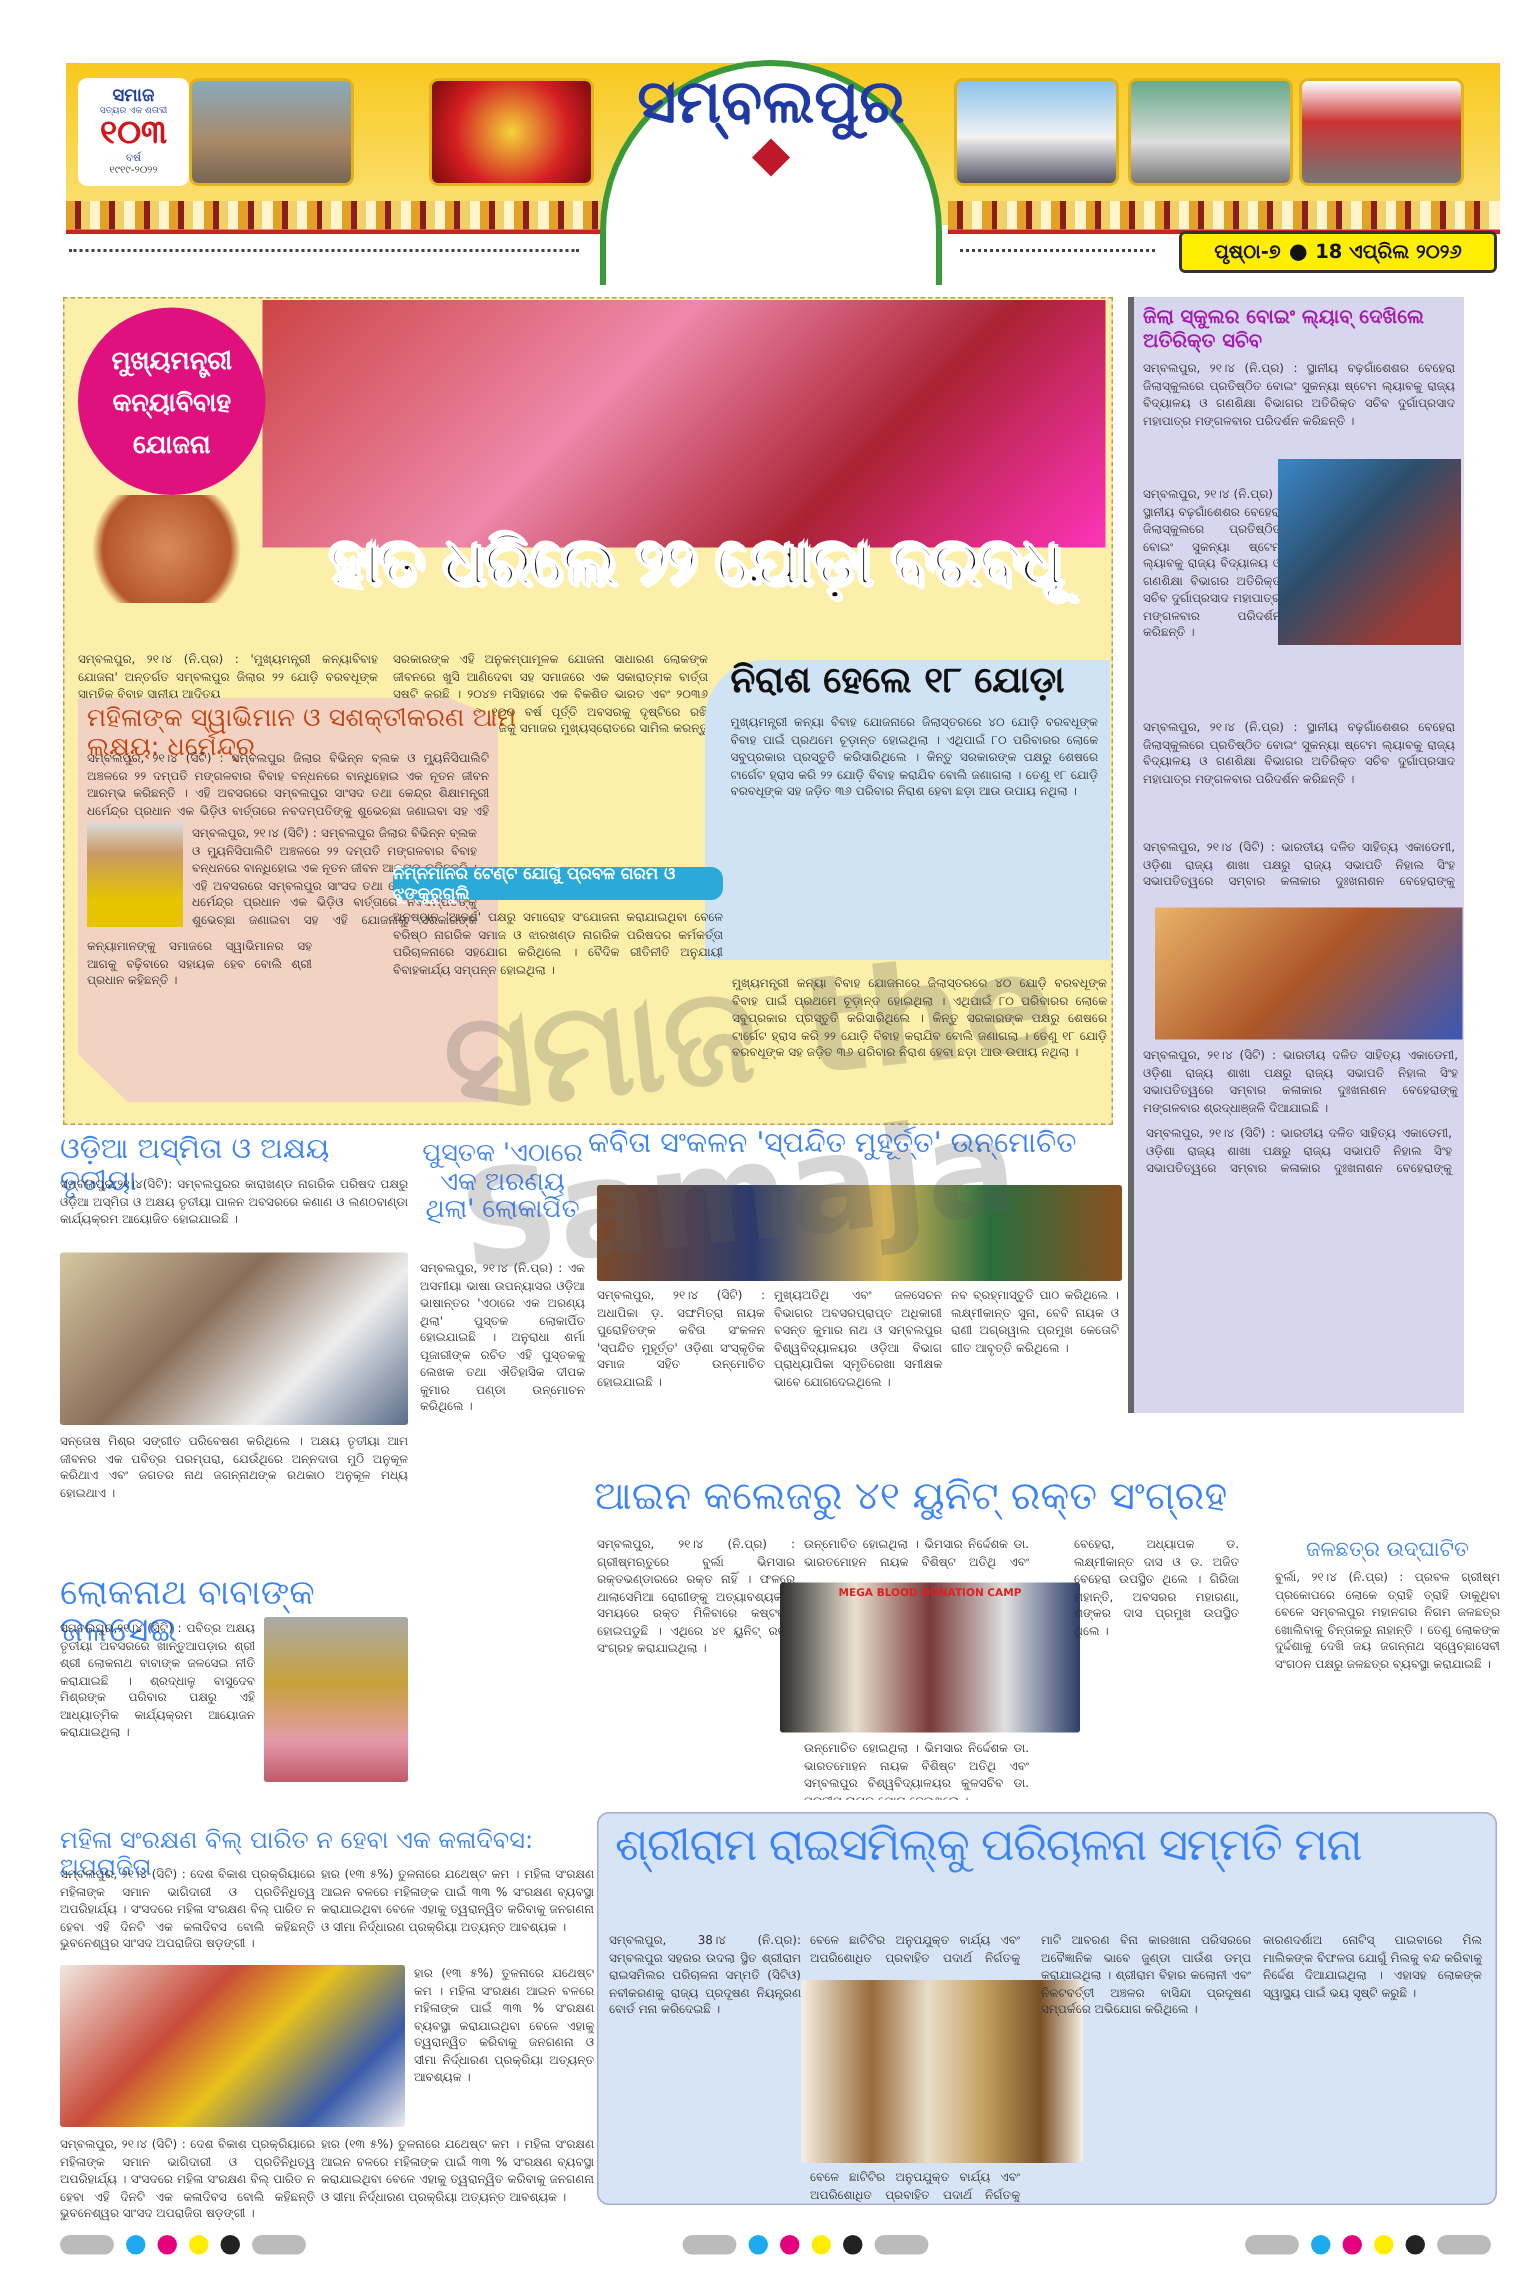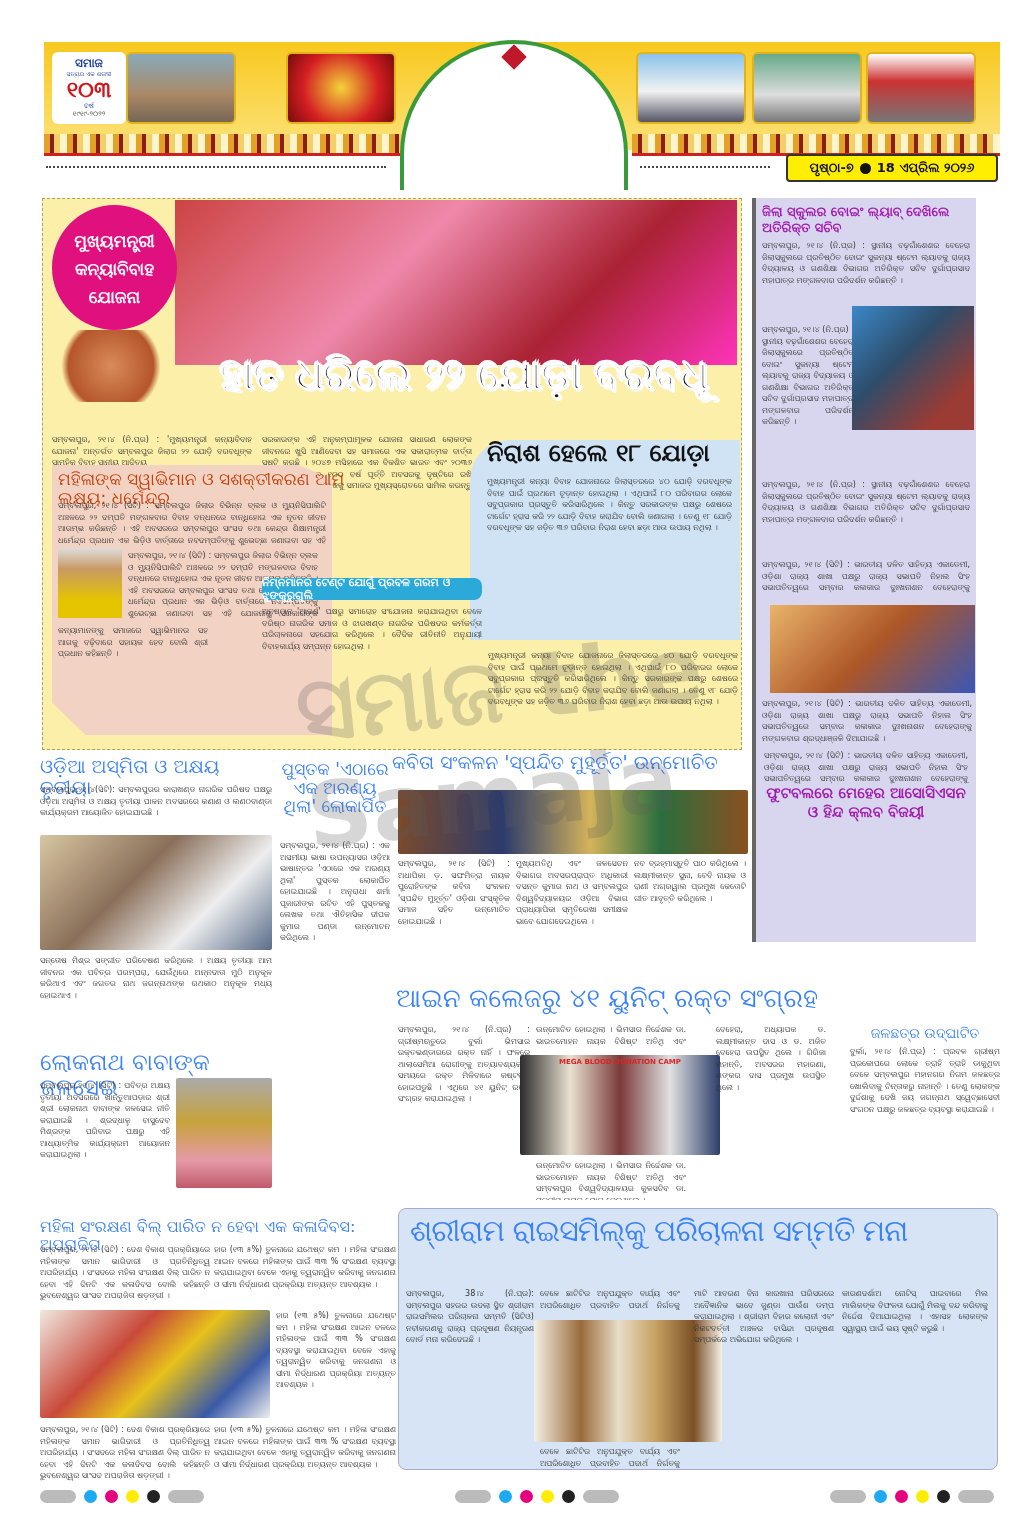--- a/index.html
+++ b/index.html
@@ -58,20 +58,21 @@
 
 <div id="logo-badge" class="abs">
   <div style="font-size:12px;font-weight:bold">ସମାଜ</div>
   <div style="font-size:6px">ସତ୍ୟର ଏକ ଶତାବ୍ଦୀ</div>
   <div class="num">୧୦୩</div>
   <div style="font-size:7px">ବର୍ଷ</div>
   <div style="font-size:7px;color:#333">୧୯୧୯-୨୦୨୨</div>
 </div>
 
 <div id="title-arch" class="abs">
+  <div id="title-main">ସମ୍ବଲପୁର</div>
   <div style="width:18px;height:18px;background:#c0182b;transform:rotate(45deg);margin:4px auto 0"></div>
 </div>
 <div id="dots-left" class="abs"></div>
 <div id="dots-right" class="abs"></div>
 <div id="date-badge" class="abs">
   <span>ପୃଷ୍ଠା-୭</span>
   <span style="width:11px;height:11px;border-radius:50%;background:#111;display:inline-block"></span>
   <span>18 ଏପ୍ରିଲ ୨୦୨୬</span>
 </div>
 
@@ -107,21 +108,20 @@
   <div class="body-text" style="margin-top:4px;height:80px;overflow:hidden">ସମ୍ବଲପୁର, ୨୧।୪ (ନି.ପ୍ର) : ସ୍ଥାନୀୟ ବଢ଼ଗାଁଶେଶର ବେହେରା ଜିଲାସ୍କୁଲରେ ପ୍ରତିଷ୍ଠିତ ବୋଇଂ ସୁକନ୍ୟା ଷ୍ଟେମ ଲ୍ୟାବକୁ ରାଜ୍ୟ ବିଦ୍ୟାଳୟ ଓ ଗଣଶିକ୍ଷା ବିଭାଗର ଅତିରିକ୍ତ ସଚିବ ଦୁର୍ଗାପ୍ରସାଦ ମହାପାତ୍ର ମଙ୍ଗଳବାର ପରିଦର୍ଶନ କରିଛନ୍ତି ।</div>
   <div class="body-text" style="width:92px;height:155px;overflow:hidden;margin-top:4px">ସମ୍ବଲପୁର, ୨୧।୪ (ନି.ପ୍ର) : ସ୍ଥାନୀୟ ବଢ଼ଗାଁଶେଶର ବେହେରା ଜିଲାସ୍କୁଲରେ ପ୍ରତିଷ୍ଠିତ ବୋଇଂ ସୁକନ୍ୟା ଷ୍ଟେମ ଲ୍ୟାବକୁ ରାଜ୍ୟ ବିଦ୍ୟାଳୟ ଓ ଗଣଶିକ୍ଷା ବିଭାଗର ଅତିରିକ୍ତ ସଚିବ ଦୁର୍ଗାପ୍ରସାଦ ମହାପାତ୍ର ମଙ୍ଗଳବାର ପରିଦର୍ଶନ କରିଛନ୍ତି ।</div>
   <div class="body-text" style="height:80px;overflow:hidden">ସମ୍ବଲପୁର, ୨୧।୪ (ନି.ପ୍ର) : ସ୍ଥାନୀୟ ବଢ଼ଗାଁଶେଶର ବେହେରା ଜିଲାସ୍କୁଲରେ ପ୍ରତିଷ୍ଠିତ ବୋଇଂ ସୁକନ୍ୟା ଷ୍ଟେମ ଲ୍ୟାବକୁ ରାଜ୍ୟ ବିଦ୍ୟାଳୟ ଓ ଗଣଶିକ୍ଷା ବିଭାଗର ଅତିରିକ୍ତ ସଚିବ ଦୁର୍ଗାପ୍ରସାଦ ମହାପାତ୍ର ମଙ୍ଗଳବାର ପରିଦର୍ଶନ କରିଛନ୍ତି ।</div>
   <div class="body-text" style="height:34px;overflow:hidden">ସମ୍ବଲପୁର, ୨୧।୪ (ସିଟି) : ଭାରତୀୟ ଦଳିତ ସାହିତ୍ୟ ଏକାଡେମୀ, ଓଡ଼ିଶା ରାଜ୍ୟ ଶାଖା ପକ୍ଷରୁ ରାଜ୍ୟ ସଭାପତି ନିହାଲ ସିଂହ ସଭାପତିତ୍ୱରେ ସମ୍ବାର କଳାକାର ଦୁଃଖନାଶନ ବେହେରାଙ୍କୁ ମଙ୍ଗଳବାର ଶ୍ରଦ୍ଧାଞ୍ଜଳି ଦିଆଯାଇଛି ।</div>
 </div>
 <div id="lab-photo" class="abs"></div>
 <div id="tribute-photo" class="abs"></div>
 <div class="abs body-text" style="left:762px;top:698px;width:210px;height:48px;overflow:hidden">ସମ୍ବଲପୁର, ୨୧।୪ (ସିଟି) : ଭାରତୀୟ ଦଳିତ ସାହିତ୍ୟ ଏକାଡେମୀ, ଓଡ଼ିଶା ରାଜ୍ୟ ଶାଖା ପକ୍ଷରୁ ରାଜ୍ୟ ସଭାପତି ନିହାଲ ସିଂହ ସଭାପତିତ୍ୱରେ ସମ୍ବାର କଳାକାର ଦୁଃଖନାଶନ ବେହେରାଙ୍କୁ ମଙ୍ଗଳବାର ଶ୍ରଦ୍ଧାଞ୍ଜଳି ଦିଆଯାଇଛି ।</div>
 <div id="football" class="abs">
   <div class="body-text" style="padding:4px 8px;height:38px;overflow:hidden">ସମ୍ବଲପୁର, ୨୧।୪ (ସିଟି) : ଭାରତୀୟ ଦଳିତ ସାହିତ୍ୟ ଏକାଡେମୀ, ଓଡ଼ିଶା ରାଜ୍ୟ ଶାଖା ପକ୍ଷରୁ ରାଜ୍ୟ ସଭାପତି ନିହାଲ ସିଂହ ସଭାପତିତ୍ୱରେ ସମ୍ବାର କଳାକାର ଦୁଃଖନାଶନ ବେହେରାଙ୍କୁ ମଙ୍ଗଳବାର ଶ୍ରଦ୍ଧାଞ୍ଜଳି ଦିଆଯାଇଛି ।</div>
-  <div class="rc-head" style="text-align:center;font-size:15px;line-height:19px;padding:0 6px">ଫୁଟବଲରେ ମେହେର ଆସୋସିଏସନ ଓ ହିନ୍ଦ କ୍ଲବ ବିଜୟୀ</div>
 </div>
 
 <div class="abs sec-head" style="left:40px;top:756px;width:232px;font-size:19px">ଓଡ଼ିଆ ଅସ୍ମିତା ଓ ଅକ୍ଷୟ ତୃତୀୟା</div>
 <div class="abs body-text" style="left:40px;top:784px;width:232px">ସମ୍ବଲପୁର,୨୧।୪(ସିଟି): ସମ୍ବଲପୁରର କାରାଖଣ୍ଡ ନାଗରିକ ପରିଷଦ ପକ୍ଷରୁ ଓଡ଼ିଆ ଅସ୍ମିତା ଓ ଅକ୍ଷୟ ତୃତୀୟା ପାଳନ ଅବସରରେ କଣାଣ ଓ ଲଣଠବାଣ୍ଡା କାର୍ଯ୍ୟକ୍ରମ ଆୟୋଜିତ ହୋଇଯାଇଛି ।</div>
 <div class="img-block" style="left:40px;top:835px;width:232px;height:115px;background:linear-gradient(135deg,#d7c7a2,#8a6f5a 40%,#eee 70%,#5a6d8a)"></div>
 <div class="abs body-text" style="left:40px;top:955px;width:232px;height:52px;overflow:hidden">ସନ୍ତୋଷ ମିଶ୍ର ସଙ୍ଗୀତ ପରିବେଷଣ କରିଥିଲେ । ଅକ୍ଷୟ ତୃତୀୟା ଆମ ଜୀବନର ଏକ ପବିତ୍ର ପରମ୍ପରା, ଯେଉଁଥିରେ ଅନ୍ନଦାତା ମୁଠି ଅନୁକୂଳ କରିଥାଏ ଏବଂ ଜଗତର ନାଥ ଜଗନ୍ନାଥଙ୍କ ରଥକାଠ ଅନୁକୂଳ ମଧ୍ୟ ହୋଇଥାଏ ।</div>
 
 <div class="abs sec-head" style="left:280px;top:760px;width:110px;font-size:17px;text-align:center">ପୁସ୍ତକ 'ଏଠାରେ ଏକ ଅରଣ୍ୟ ଥିଲା' ଲୋକାର୍ପିତ</div>
 <div class="abs body-text" style="left:280px;top:840px;width:110px;height:210px;overflow:hidden">ସମ୍ବଲପୁର, ୨୧।୪ (ନି.ପ୍ର) : ଏକ ଅସମୀୟା ଭାଷା ଉପନ୍ୟାସର ଓଡ଼ିଆ ଭାଷାନ୍ତର 'ଏଠାରେ ଏକ ଅରଣ୍ୟ ଥିଲା' ପୁସ୍ତକ ଲୋକାର୍ପିତ ହୋଇଯାଇଛି । ଅନୁରାଧା ଶର୍ମା ପୂଜାରୀଙ୍କ ରଚିତ ଏହି ପୁସ୍ତକକୁ ଲେଖକ ତଥା ଐତିହାସିକ ଦୀପକ କୁମାର ପଣ୍ଡା ଉନ୍ମୋଚନ କରିଥିଲେ ।</div>
 

